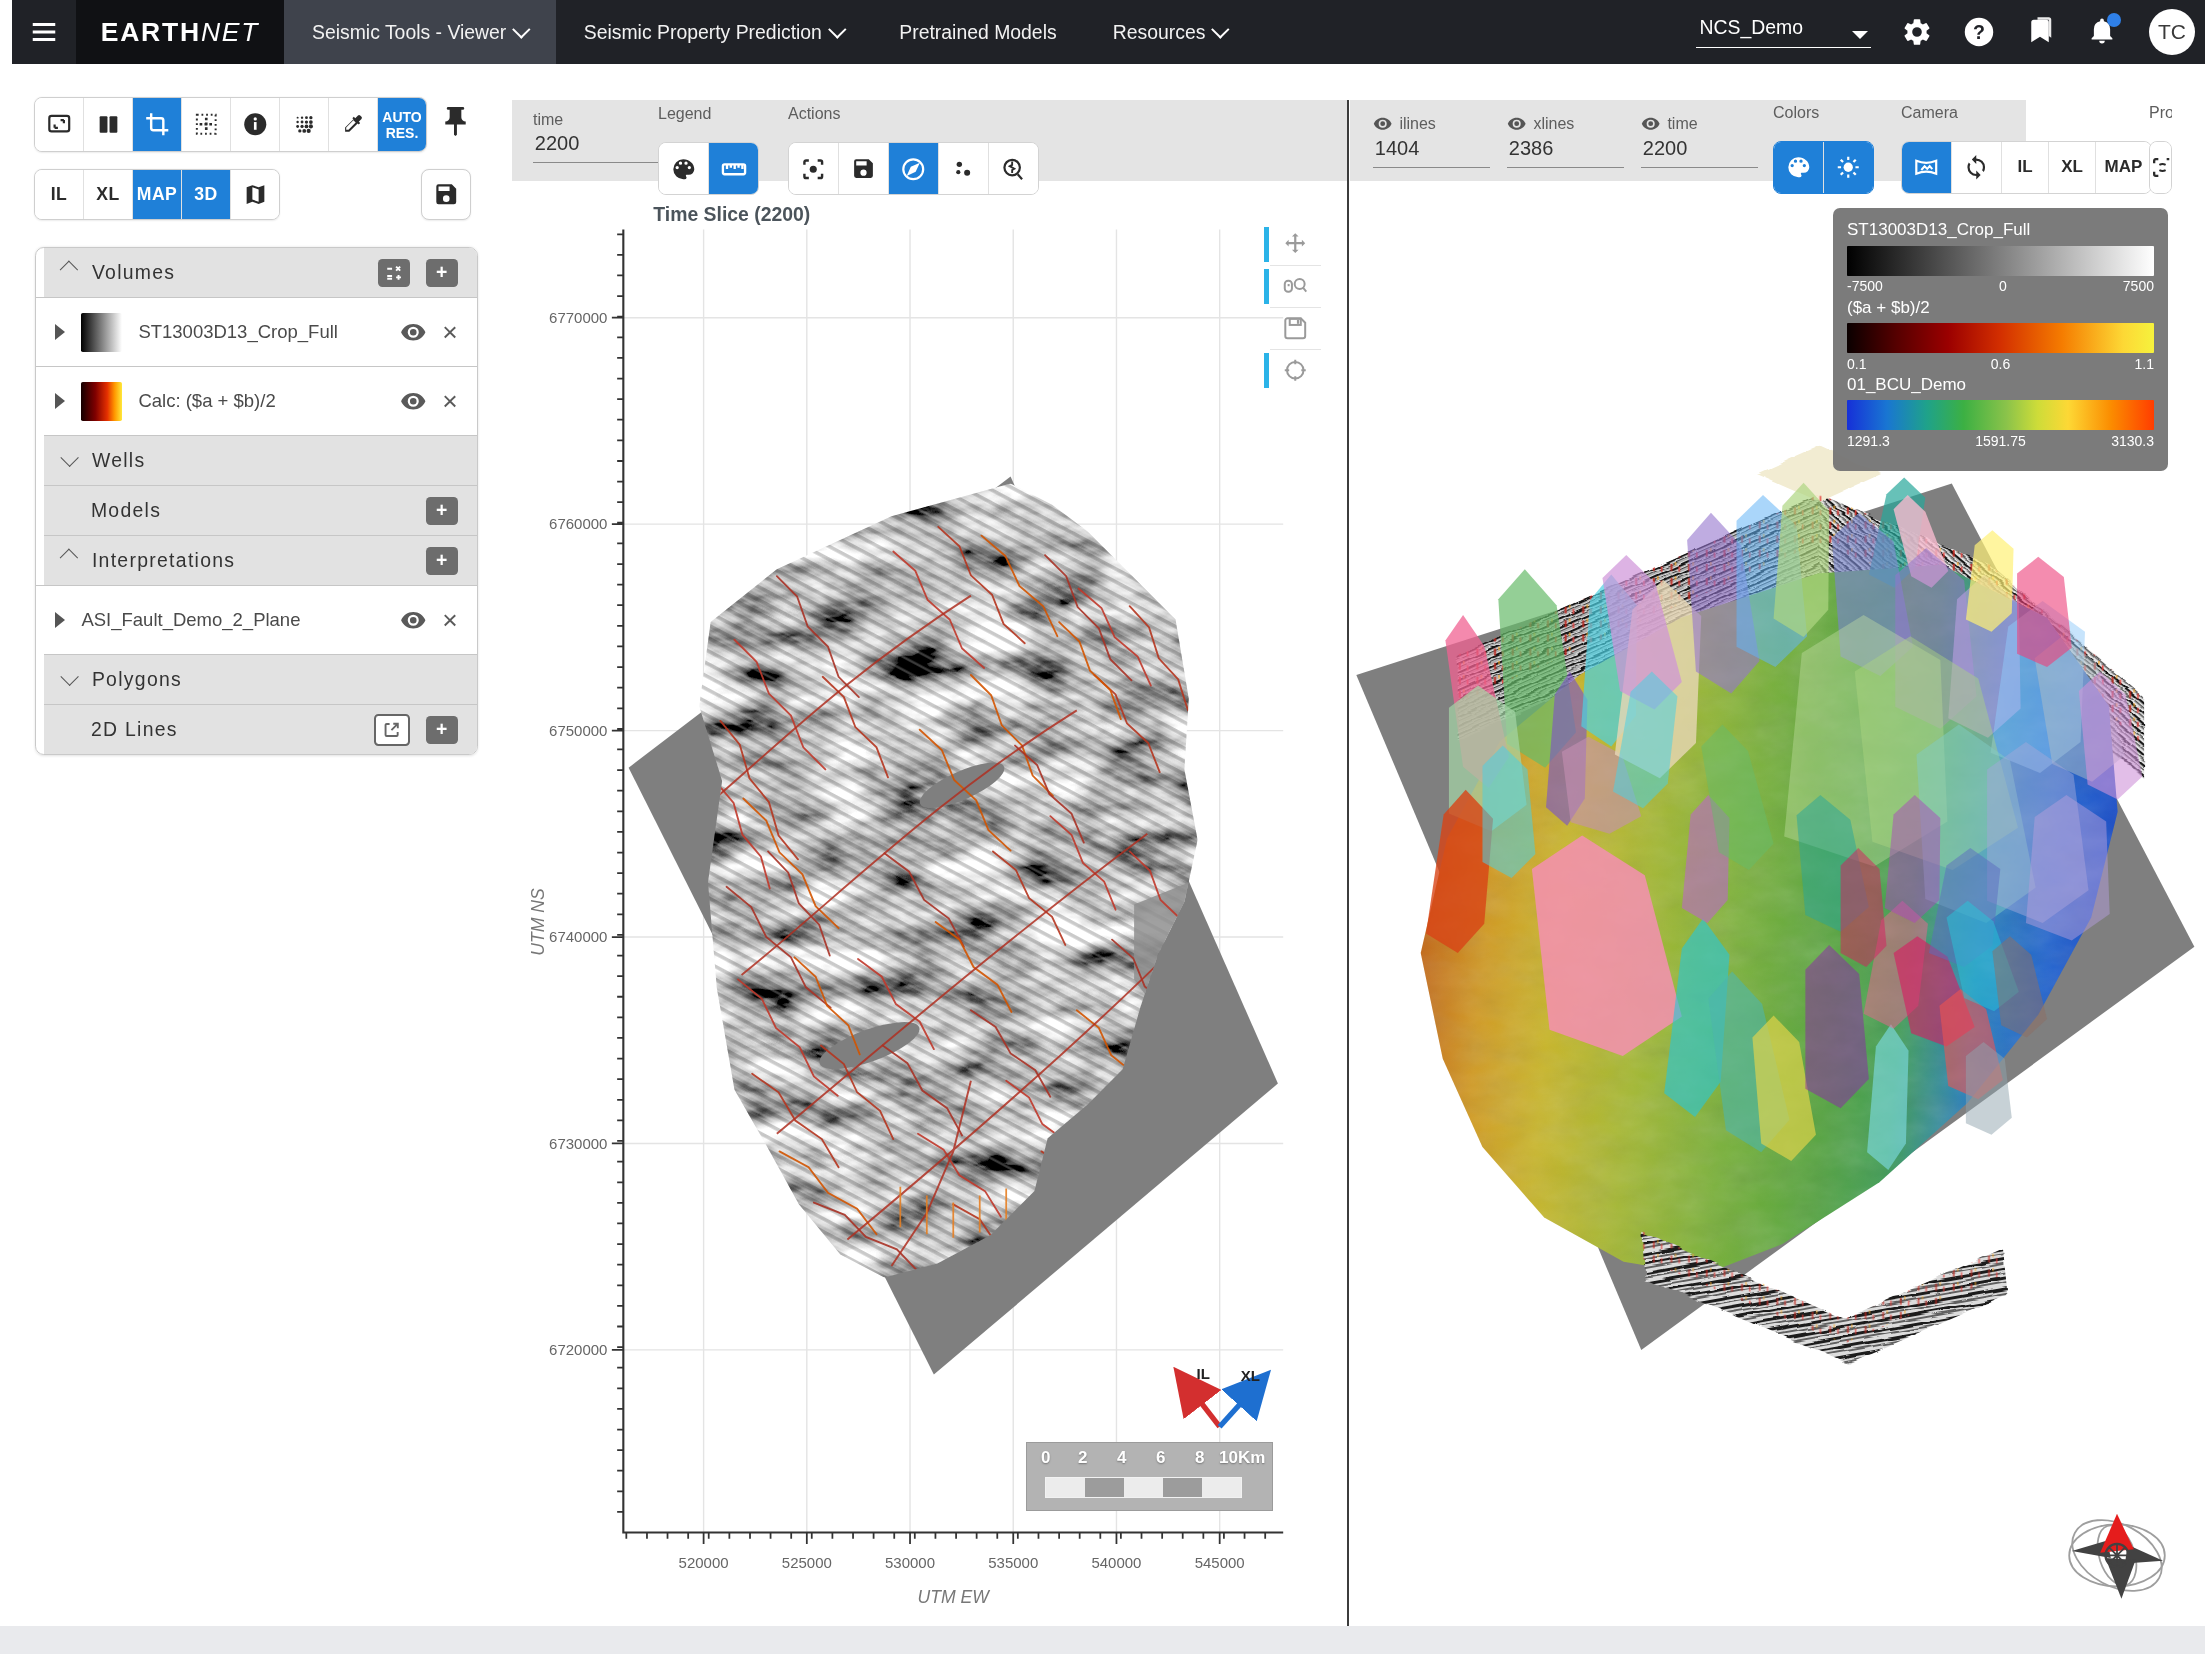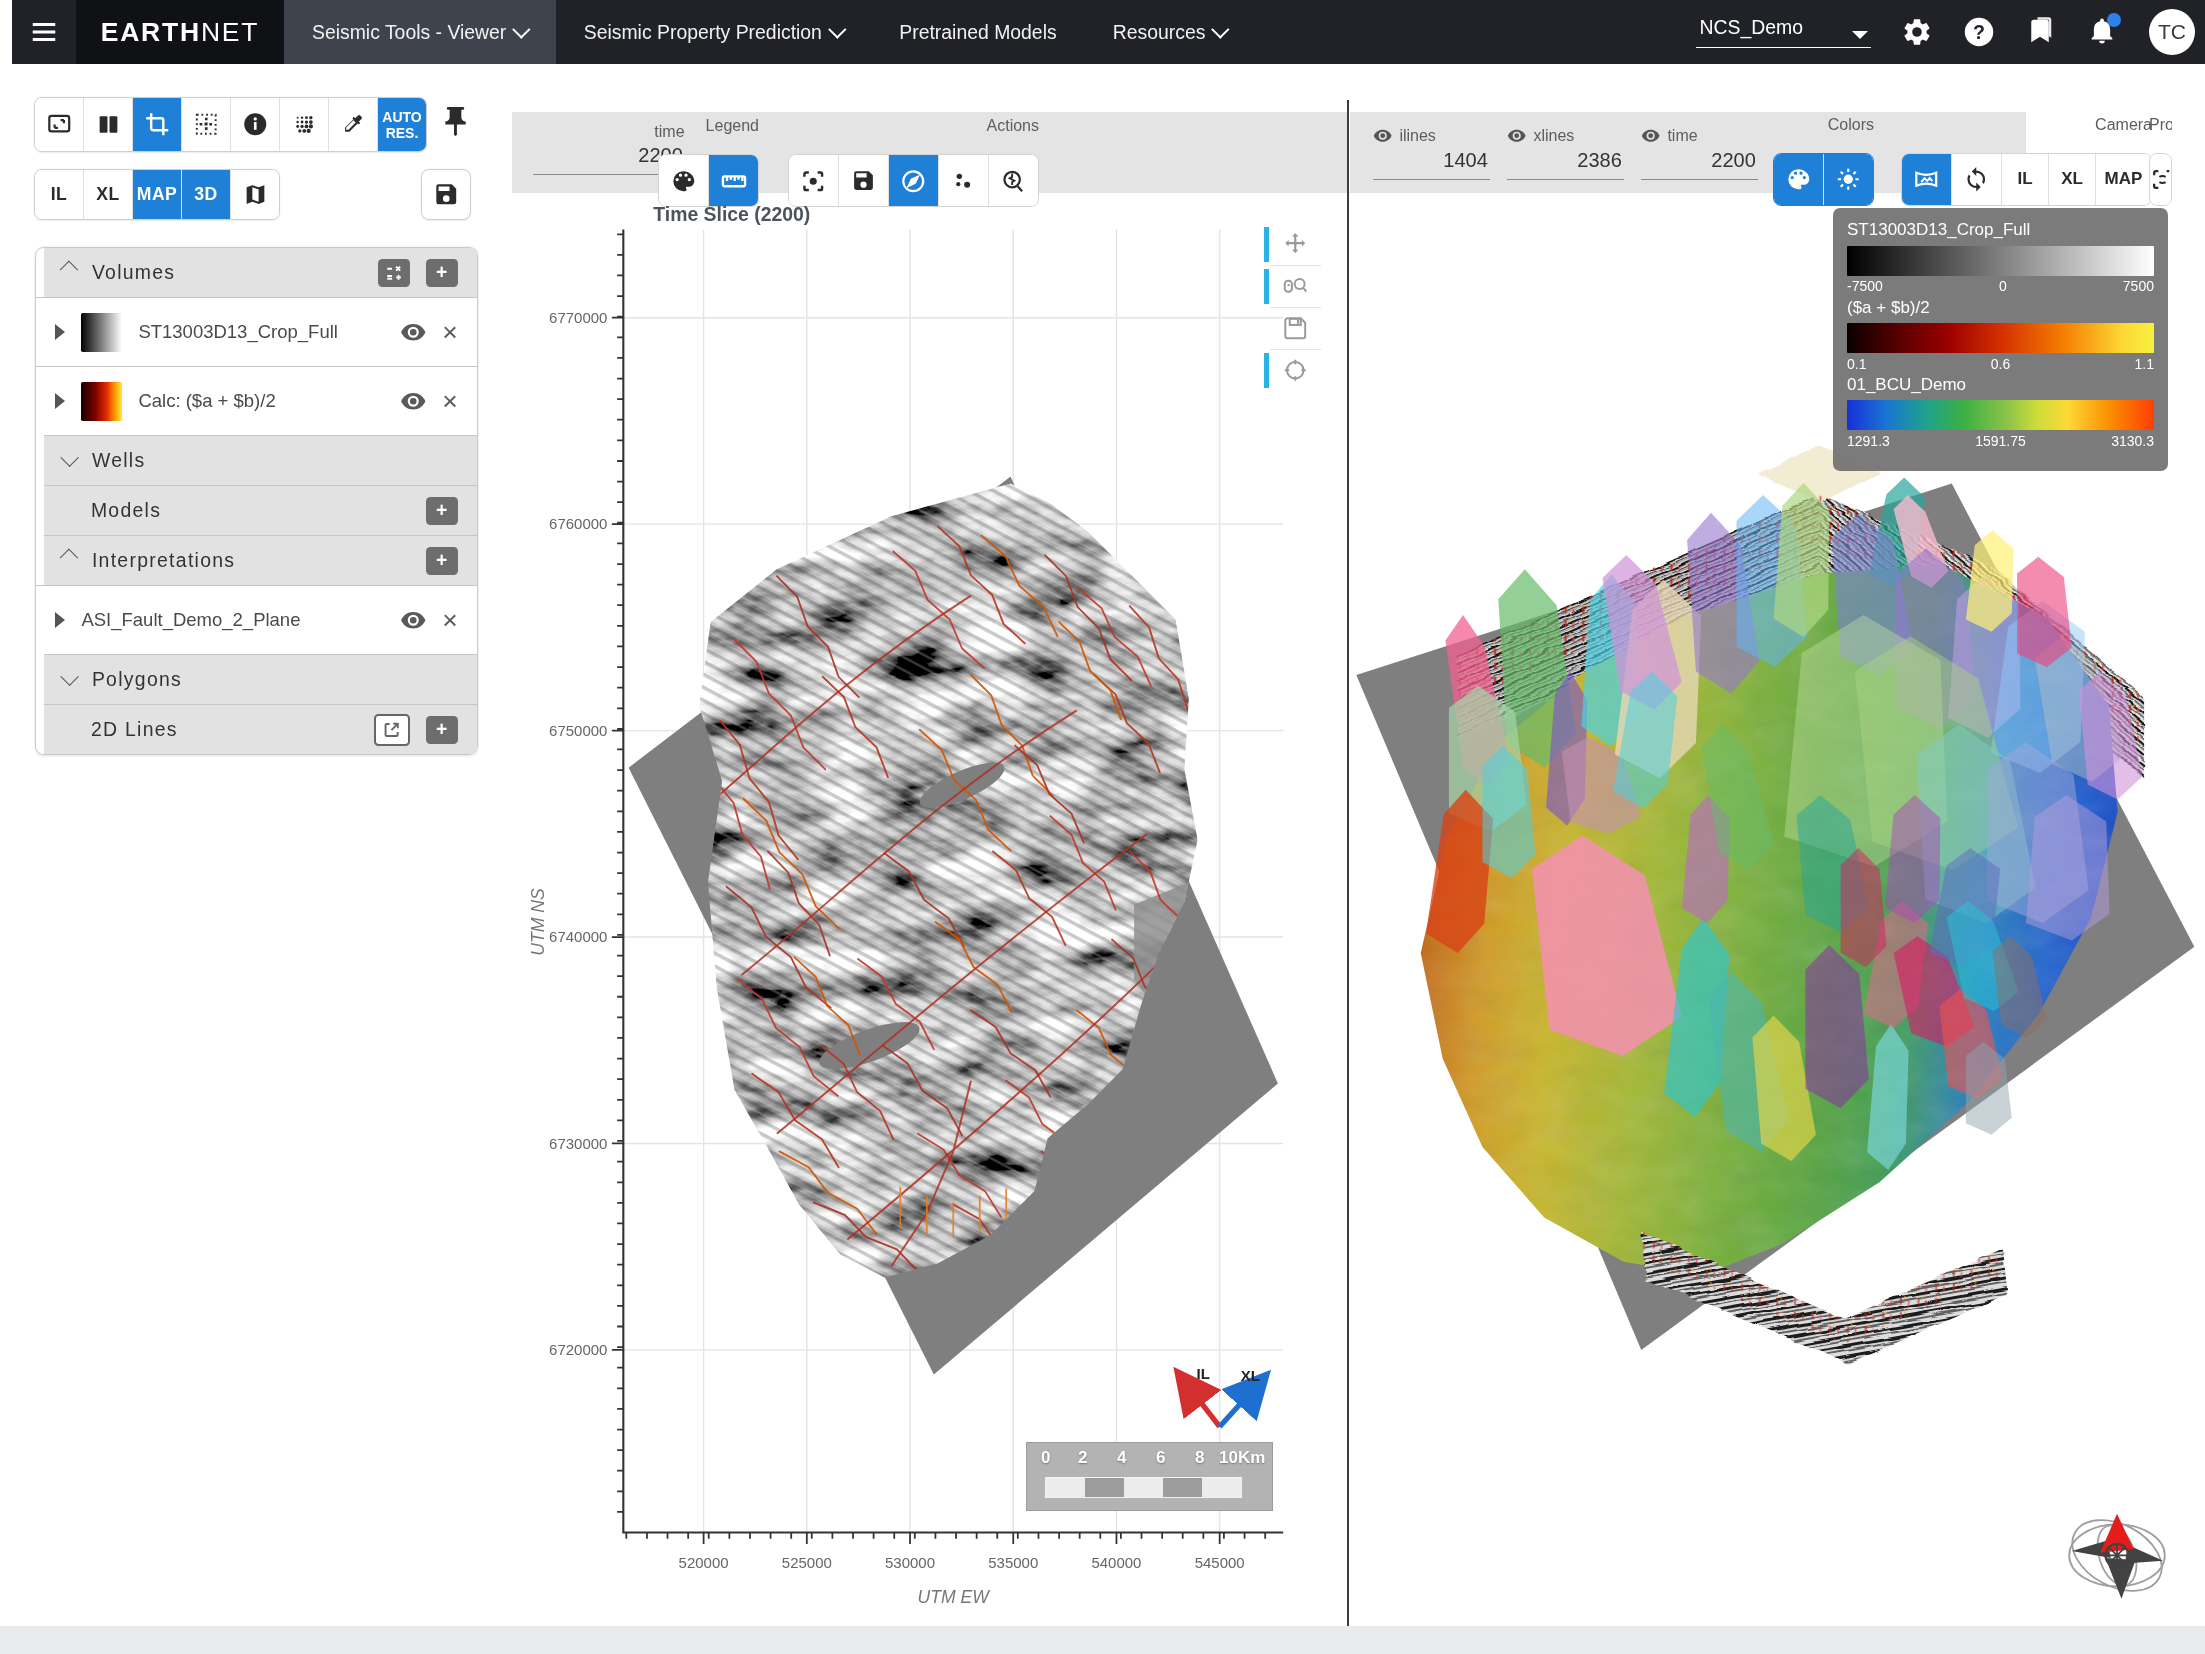--- a/index.html
+++ b/index.html
@@ -4,21 +4,21 @@
 <style>
   html,body{margin:0;padding:0;background:#fff;}
   #app{position:relative;width:2206px;height:1654px;overflow:hidden;
        font-family:"Liberation Sans","DejaVu Sans",sans-serif;background:#fff;color:#333;}
   .abs{position:absolute;}
   
   #nav{position:absolute;left:12px;top:0;width:2206px;height:64px;background:#202227;display:flex;align-items:stretch;}
   #hamburger{width:64px;display:flex;align-items:center;justify-content:center;cursor:pointer;}
   #logo{width:208px;background:#101114;display:flex;align-items:center;justify-content:center;
         color:#fff;font-size:26.5px;letter-spacing:1.8px;}
-  #logo .b{font-weight:700;} #logo .l{font-weight:300;}
+  #logo .b{font-weight:700;} #logo .l{font-weight:300;font-style:italic;}
   .nav-item{display:flex;align-items:center;gap:8.8px;padding:0 28px;color:#f2f2f2;font-size:19.4px;cursor:pointer;}
   .nav-item.active{background:#3f434c;}
   .chev-w{width:10.6px;height:10.6px;border-right:2.2px solid #fff;border-bottom:2.2px solid #fff;
           transform:rotate(45deg);margin-top:-5.3px;}
   #nav-right{margin-left:auto;display:flex;align-items:center;gap:30px;padding-right:23px;}
   #workspace{display:flex;align-items:flex-end;gap:23px;border-bottom:1.8px solid #fff;
              padding:0 3.5px 8.8px 3.5px;width:168px;color:#fff;font-size:19.4px;cursor:pointer;}
   #workspace .caret{margin-left:auto;width:0;height:0;border-left:8px solid transparent;
                     border-right:8px solid transparent;border-top:8.8px solid #fff;}
   .nav-ico{width:32px;height:32px;cursor:pointer;position:relative;}
@@ -55,21 +55,21 @@
   .swatch{width:41px;height:39px;border-radius:1.8px;flex:0 0 auto;}
   .sw-gray{background:linear-gradient(90deg,#000,#fff);}
   .sw-hot{background:linear-gradient(90deg,#140000,#7f0000 35%,#e53000 64%,#ff9800 82%,#ffe93a 100%);}
   .grow{flex:1;}
   .mini{width:32px;height:28px;background:#6d6d6d;border-radius:4.4px;color:#fff;display:flex;align-items:center;
         justify-content:center;font-size:19.4px;font-weight:700;cursor:pointer;flex:0 0 auto;}
   .mini.outline{background:#fff;border:2.2px solid #666;color:#666;}
   .xbtn{font-size:26.5px;color:#5a5a5a;cursor:pointer;line-height:1;flex:0 0 auto;}
   .eye{cursor:pointer;flex:0 0 auto;display:flex;}
   
-  .phead{position:absolute;top:112px;height:81px;background:#e4e4e4;text-align:right;}
+  .phead{position:absolute;top:100px;height:81px;background:#e4e4e4;}
   .flabel{font-size:16px;color:#5d5d5d;}
   .fvalue{font-size:20px;color:#333;padding:3.5px 1.8px 7px 1.8px;border-bottom:1.3px solid #8a8a8a;}
   .hgroup-label{font-size:16px;color:#5d5d5d;margin-bottom:19px;}
   .hbtn{width:49px;height:51px;display:flex;align-items:center;justify-content:center;background:#fff;
         border-left:0.9px solid #e0e0e0;cursor:pointer;color:#2b2b2b;}
   .hbtn:first-child{border-left:none;}
   .hbtn.active{background:#1f80d8;color:#fff;}
   .hbtn .vlabel{font-size:17px;font-weight:600;}
   .hgroup{display:flex;border:0.9px solid #d3d3d3;border-radius:8px;overflow:hidden;background:#fff;}
   .eyelab{display:flex;align-items:center;gap:7px;}

